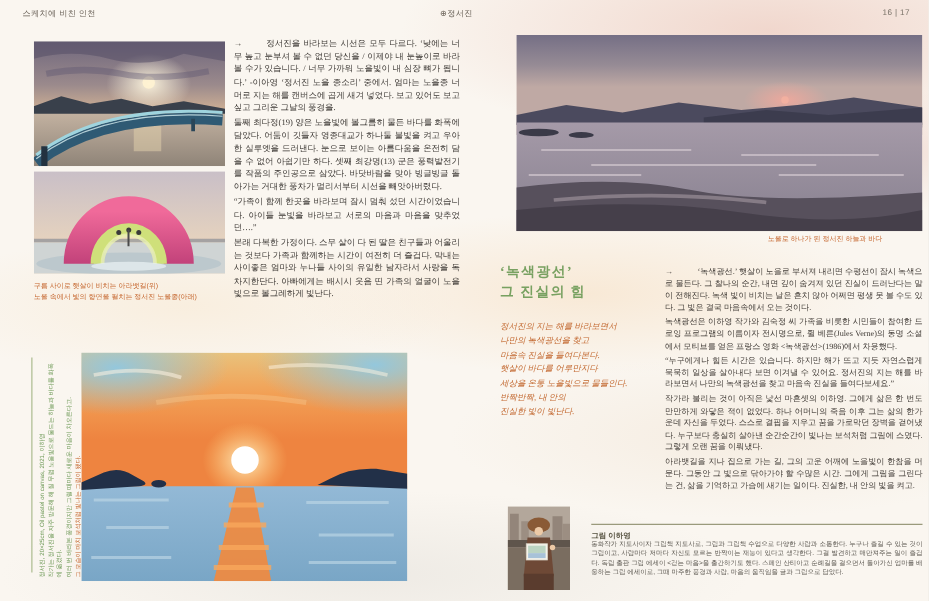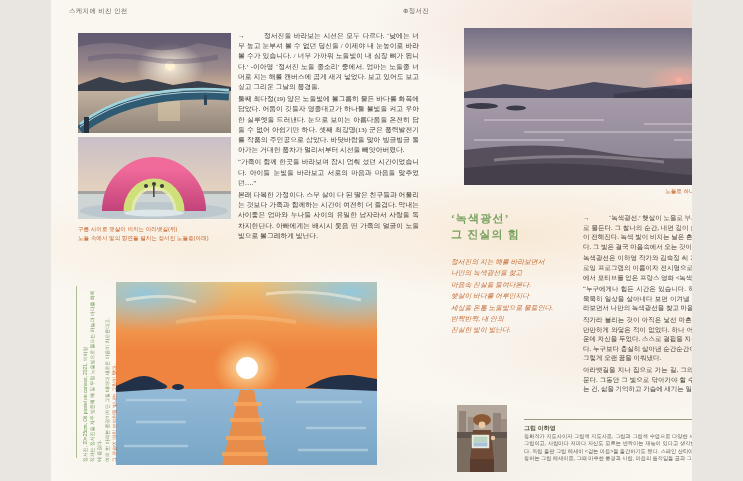--- a/index.html
+++ b/index.html
@@ -1,17 +1,17 @@
 <!DOCTYPE html>
 <html><head>
 <meta charset="utf-8">
 <style>
   html,body{margin:0;padding:0;background:#e9e6e2;}
   #spread{
-    position:relative;width:641px;height:481px;margin:0 auto;
+    position:relative;width:743px;height:481px;margin:0 auto;
     background:#faf6f0;overflow:hidden;
     font-family:"Liberation Serif","DejaVu Serif",serif;
     color:#3a3632;
   }
   .wash{position:absolute;inset:0;pointer-events:none;
     background:
       radial-gradient(ellipse 420px 130px at 615px 25px, rgba(240,213,203,0.95), rgba(240,213,203,0) 70%),
       radial-gradient(ellipse 260px 70px at 700px 120px, rgba(236,205,196,0.55), rgba(236,205,196,0) 70%),
       radial-gradient(ellipse 330px 90px at 470px 235px, rgba(247,226,200,0.65), rgba(247,226,200,0) 72%),
       radial-gradient(ellipse 300px 80px at 150px 245px, rgba(248,233,211,0.6), rgba(248,233,211,0) 72%),

